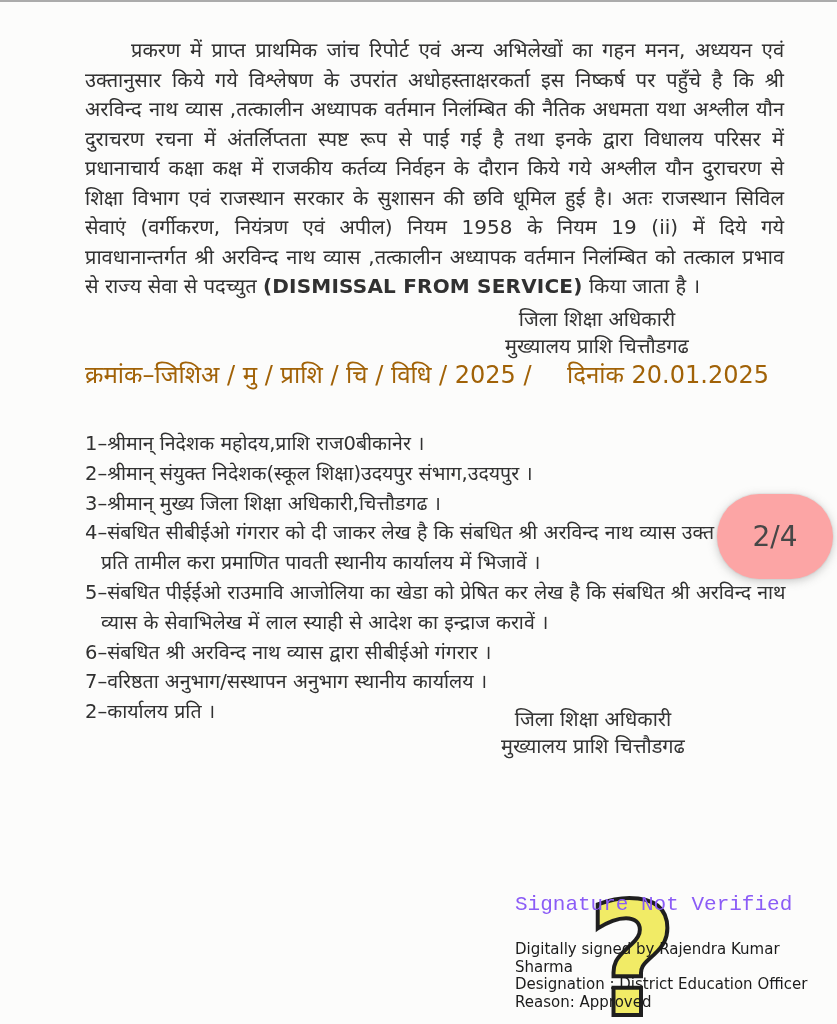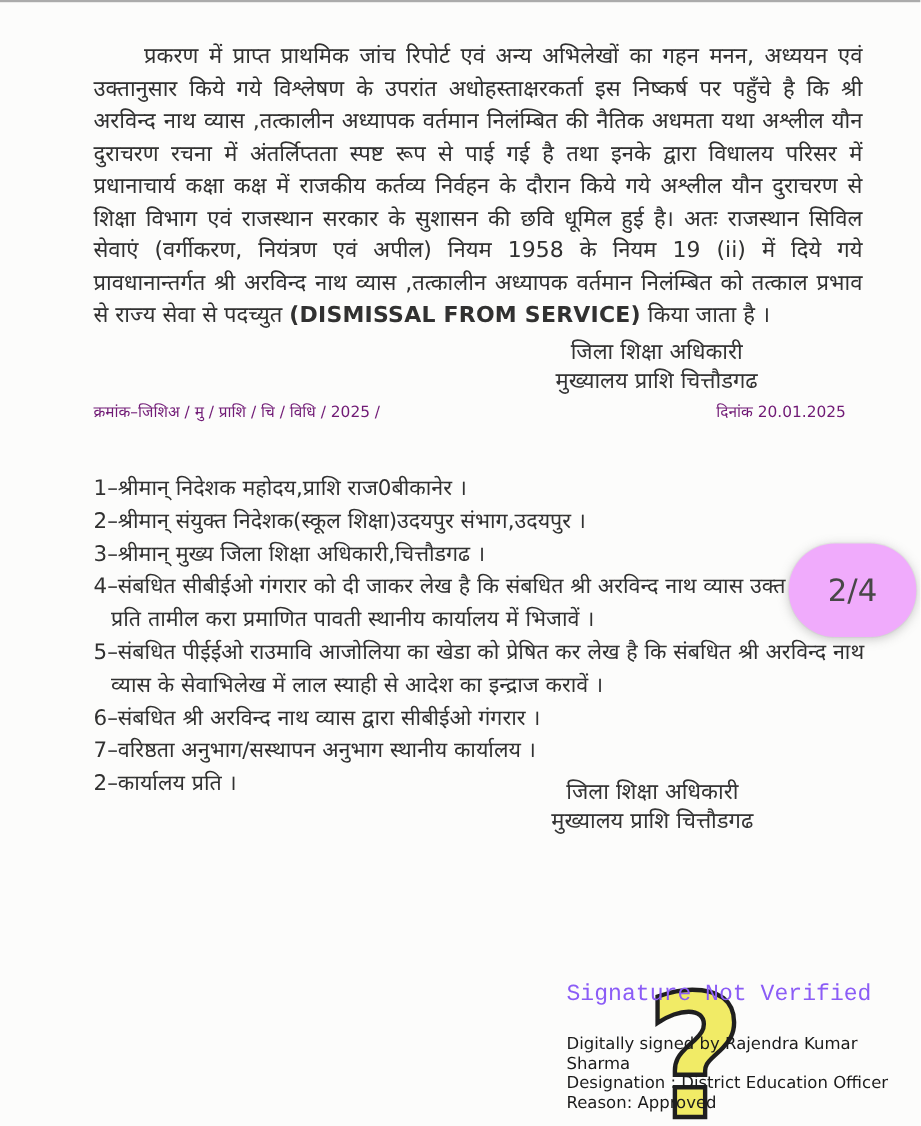--- a/index.html
+++ b/index.html
@@ -24,34 +24,34 @@
   .latin-bold { font-weight:bold; letter-spacing:.2px; }
   .sig-block {
     position:absolute; text-align:center;
     font-size:20px; line-height:27px; color:#343434;
   }
   .sig1 { left:452px; top:306px; width:290px; }
   .sig2 { left:448px; top:706px; width:290px; }
   .ref-row {
     position:absolute; left:85px; top:361px; width:684px;
     display:flex; justify-content:space-between;
-    font-size:14px; line-height:28px; color:#701a75;
+    font-size:24px; line-height:28px; color:#a16207;
   }
   .copy-heading {
     position:absolute; left:85px; top:391px;
     font-size:20px; line-height:28px; color:#313131;
   }
   .copy-list {
     position:absolute; left:85px; top:429px; width:714px;
     font-size:19.5px; line-height:29.8px; color:#313131;
   }
   .copy-item { padding-left:16px; text-indent:-16px; }
   .page-badge {
     position:absolute; left:717px; top:494px; width:116px; height:85px;
-    background:#f0abfc; border-radius:42px;
+    background:#fca5a5; border-radius:42px;
     box-shadow:0 2px 10px rgba(110,110,110,.38), 0 0 0 1px rgba(0,0,0,.04);
     display:flex; align-items:center; justify-content:center;
     font-size:28px; color:#474747;
   }
   .digital-signature {
     position:absolute; left:515px; top:893px; width:322px; height:131px;
     cursor:pointer;
   }
   .qmark {
     position:absolute; left:72px; top:-10px; z-index:1;

